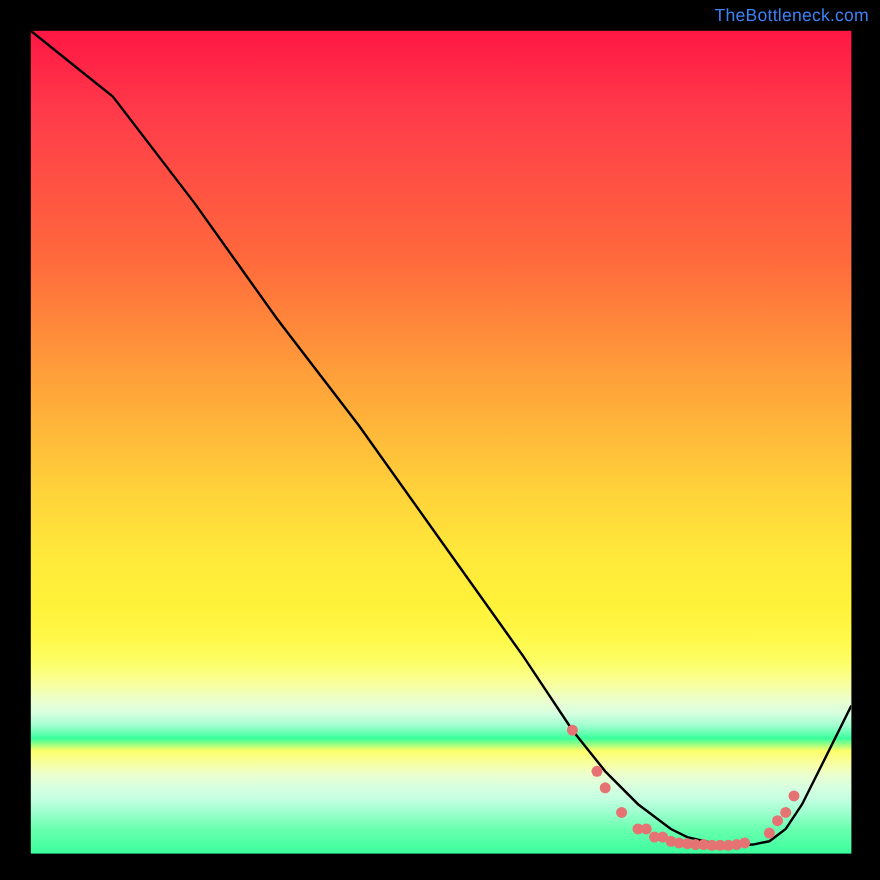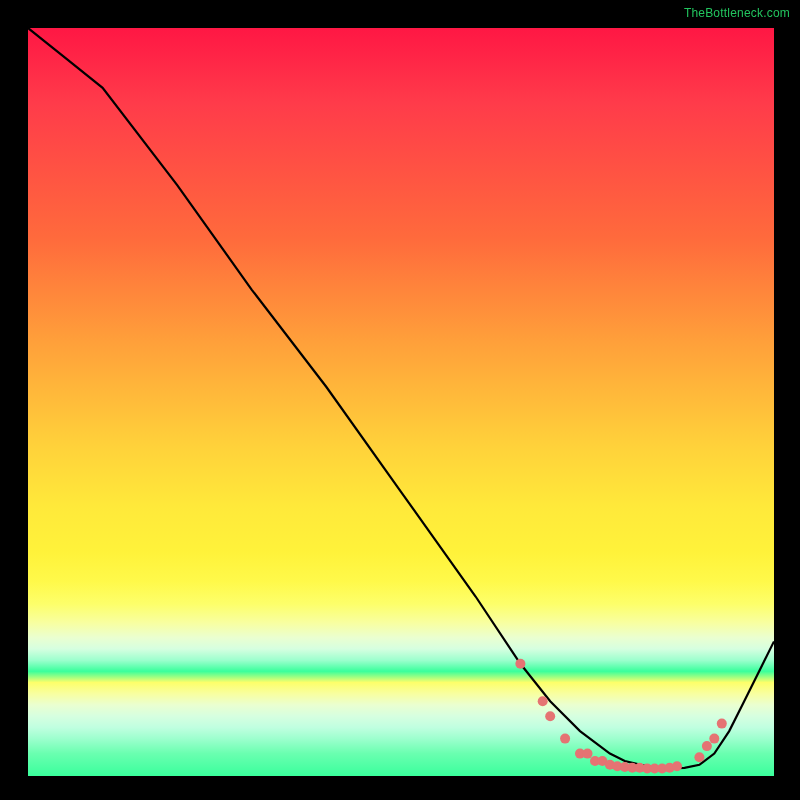--- a/index.html
+++ b/index.html
@@ -55,22 +55,22 @@
     left: 0;
     top: 0;
     width: 746px;
     height: 748px;
     pointer-events: none;
   }
   .attribution {
     position: absolute;
     top: 6px;
     right: 10px;
-    color: #22c55e;
-    font-size: 12px;
+    color: #3b82f6;
+    font-size: 16px;
     letter-spacing: 0.2px;
     font-weight: 500;
     user-select: none;
   }
 </style>
 </head>
 <body>
 
 <div class="stage">
   <div class="plot">

